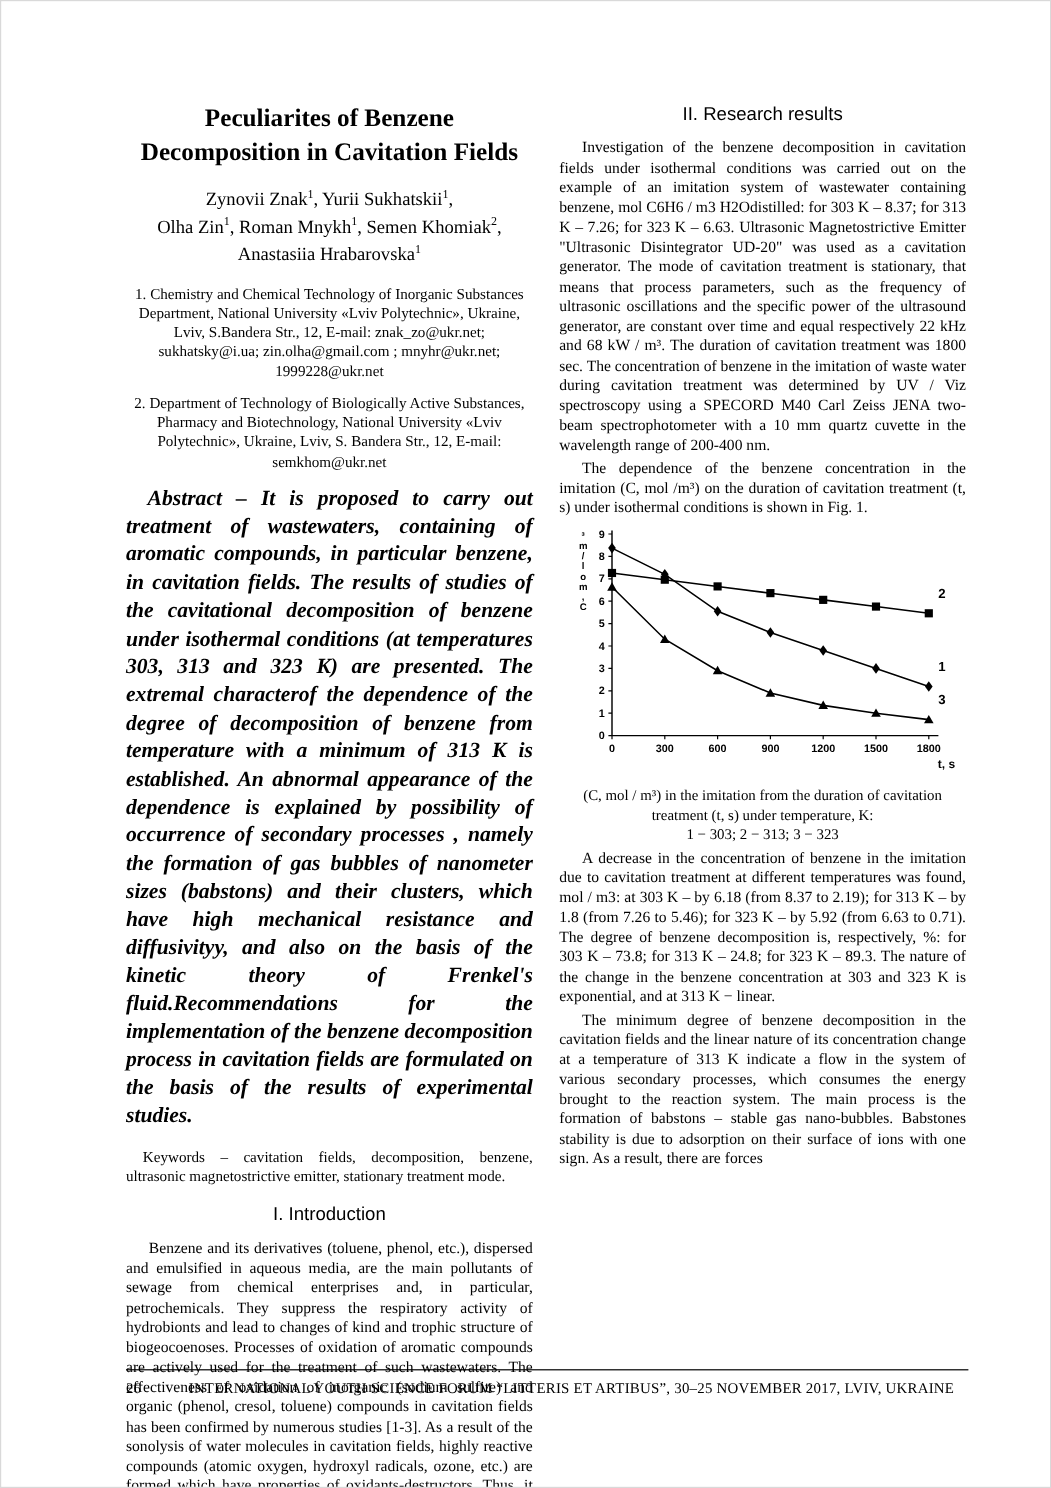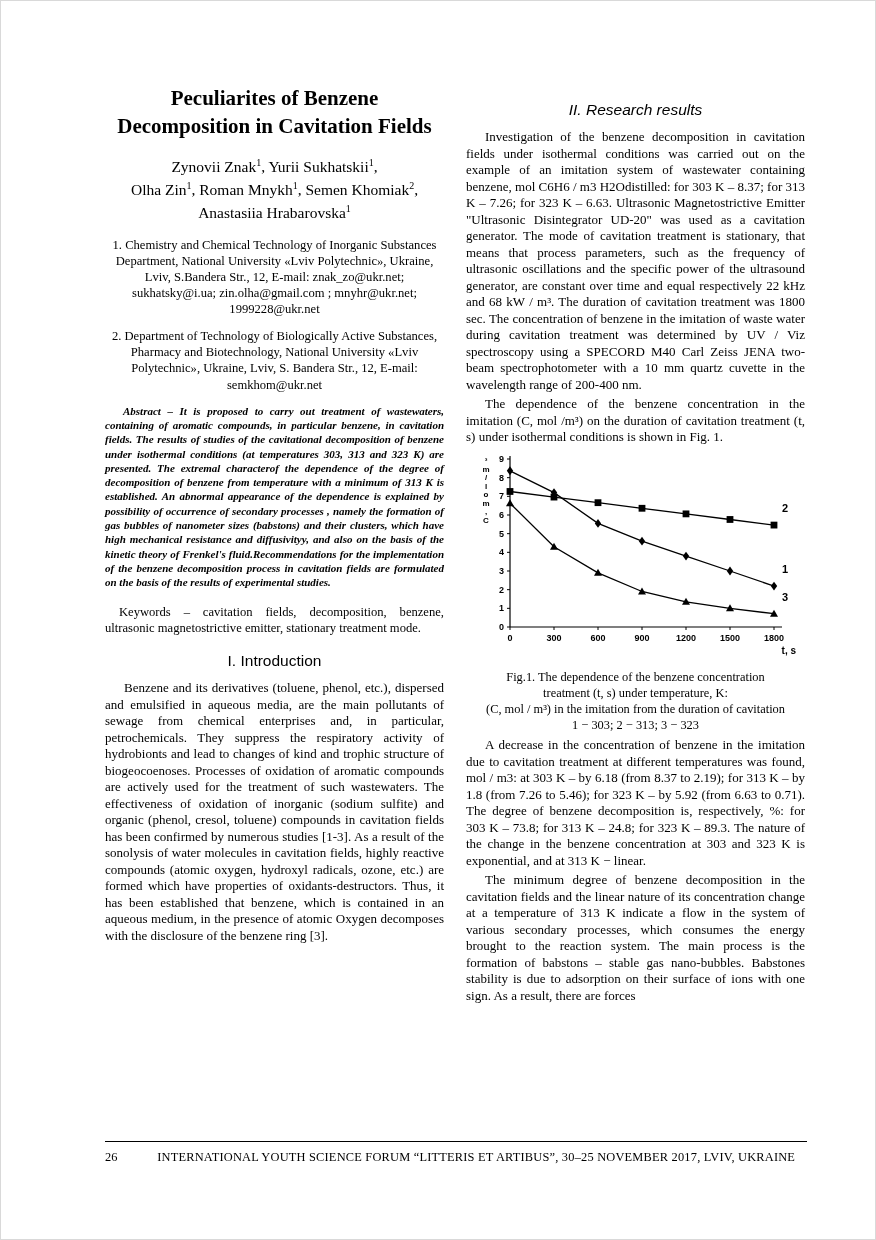--- a/index.html
+++ b/index.html
@@ -8,24 +8,24 @@
     background:#fff; border:1px solid #d9d9d9; overflow:hidden;
     font-family:"Liberation Serif", serif; color:#000;
   }
   .columns { display:flex; gap:22px; padding:84px 70px 0 104px;justify-content:flex-end; }
   .col { width:340px; }
 
   .title { font-size:21px; font-weight:bold; text-align:center; line-height:1.32; margin:0 0 14px; }
   .authors { text-align:center; font-size:15.5px; line-height:1.5; margin:0 0 12px; }
   .authors sup { font-size:10px; }
   .affiliation { text-align:center; font-size:12.6px; line-height:1.28; margin:0 0 11px; }
-  .abstract { font-weight:bold; font-style:italic; font-size:11px; line-height:1.3; text-align:justify; text-indent:18px; margin:2px 0 0; }
+  .abstract { font-weight:bold; font-style:italic; font-size:18px; line-height:1.3; text-align:justify; text-indent:18px; margin:2px 0 0; }
   .keywords { font-size:12.6px; line-height:1.3; text-align:justify; text-indent:14px; margin:14px 0 0; }
   .section-heading { font-family:"Liberation Sans", sans-serif; font-weight:normal; font-size:15.5px; text-align:center; margin:16px 0 10px; }
-  .col-right .section-heading { margin-top:16px;font-style:italic; }
+  .col-right .section-heading { margin-top:2px; }
   .body-par { font-size:13px; line-height:1.27; text-align:justify; text-indent:19px; margin:0 0 3px; }
 
   figure { margin:7px 0 4px; }
   .fig-chart { display:block; margin:0 auto; }
   .fig-caption { margin-top:8px; }
   .fig-caption-line { text-align:center; font-size:12.4px; line-height:1.3; }
 
   .footer { position:absolute; top:1140px; left:104px; width:702px; border-top:1px solid #000;
             padding-top:8px; display:flex; font-size:12.4px;justify-content:center; }
   .page-number { margin-right:28px; }
@@ -128,23 +128,22 @@
             <polygon points="40,46.239999999999995 44,53.239999999999995 36,53.239999999999995" fill="#000"></polygon>
             <polygon points="84,89.73333333333333 88,96.73333333333333 80,96.73333333333333" fill="#000"></polygon>
             <polygon points="128,115.86666666666667 132,122.86666666666667 124,122.86666666666667" fill="#000"></polygon>
             <polygon points="172,134.53333333333333 176,141.53333333333333 168,141.53333333333333" fill="#000"></polygon>
             <polygon points="216,144.79999999999998 220,151.79999999999998 212,151.79999999999998" fill="#000"></polygon>
             <polygon points="260,151.33333333333331 264,158.33333333333331 256,158.33333333333331" fill="#000"></polygon>
             <polygon points="304,156.74666666666667 308,163.74666666666667 300,163.74666666666667" fill="#000"></polygon>
             <text x="315" y="147.88" text-anchor="middle" font-size="11" font-family="Liberation Sans, sans-serif" font-weight="bold" fill="#000">3</text>
           </svg>
         <figcaption class="fig-caption">
-          <div class="fig-caption-line">Fig.1. The dependence of the benzene concentration</div>
+          <div class="fig-caption-line">(C, mol / m³) in the imitation  from the duration of cavitation</div>
           <div class="fig-caption-line">treatment (t, s) under temperature, K:</div>
-          <div class="fig-caption-line">(C, mol / m³) in the imitation  from the duration of cavitation</div>
           <div class="fig-caption-line">1 − 303; 2 − 313; 3 − 323</div>
         </figcaption>
       </figure>
 
       <p class="body-par">A decrease in the concentration of benzene in the imitation due to cavitation treatment at different temperatures was found, mol / m3: at 303 K – by 6.18 (from 8.37 to 2.19); for 313 K – by 1.8 (from 7.26 to 5.46); for 323 K – by 5.92 (from 6.63 to 0.71). The degree of benzene decomposition is, respectively, %: for 303 K – 73.8; for 313 K – 24.8; for 323 K – 89.3. The nature of the change in the benzene concentration at 303 and 323 K is exponential, and at 313 K − linear.</p>
       <p class="body-par">The minimum degree of benzene decomposition in the cavitation fields and the linear nature of its concentration change at a temperature of 313 K indicate a flow in the system of various secondary processes, which consumes the energy brought to the reaction system. The main process is the formation of babstons – stable gas nano-bubbles. Babstones stability is due to adsorption on their surface of ions with one sign. As a result, there are forces</p>
     </div>
   </div>
 
   <div class="footer">

